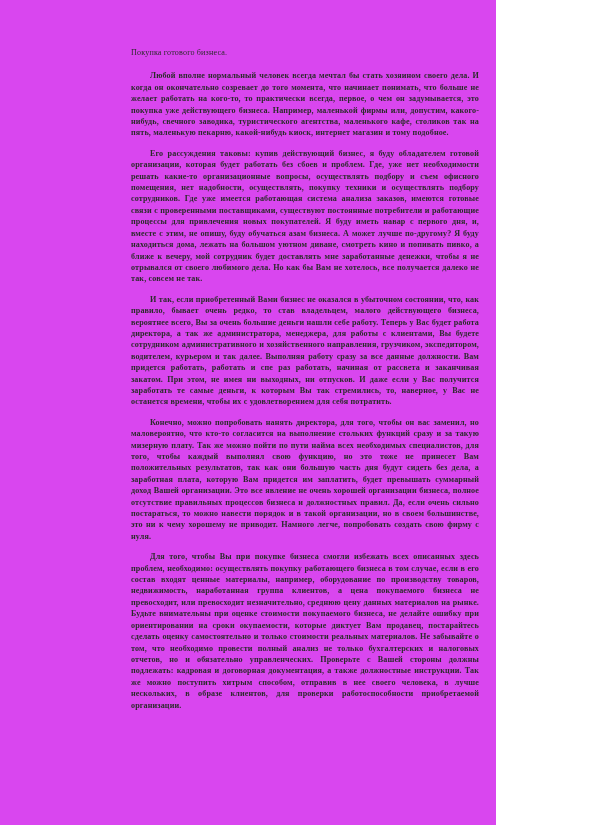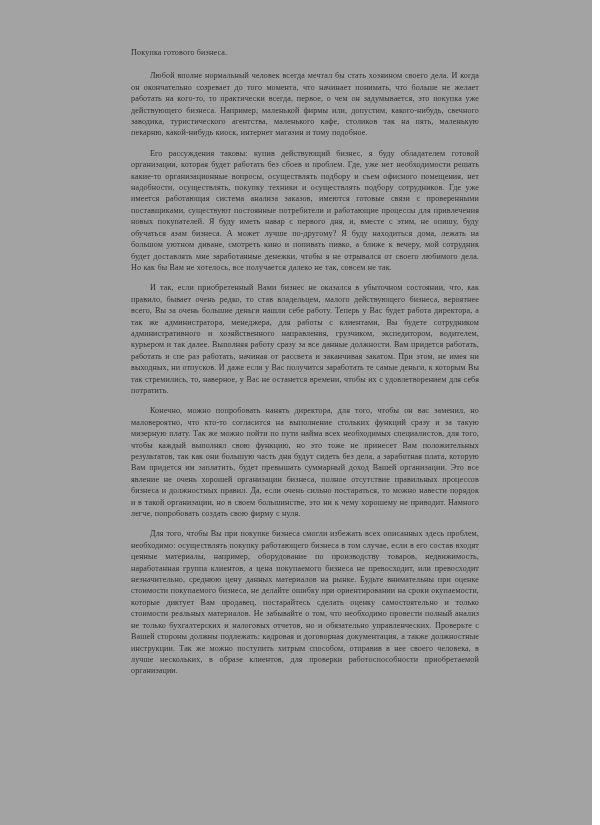--- a/index.html
+++ b/index.html
@@ -8,23 +8,23 @@
   }
   body {
     width: 600px;
     height: 825px;
     background: #ffffff;
     font-family: "Liberation Serif", "DejaVu Serif", serif;
     overflow: hidden;
   }
   .page {
     position: relative;
-    width: 592px;
+    width: 496px;
     height: 825px;
-    background: #a3a3a3;
+    background: #d946ef;
     box-sizing: border-box;
   }
   .text-block {
     position: absolute;
     left: 131px;
     top: 47px;
     width: 348px;
   }
   .doc-title {
     font-size: 8.1px;
@@ -37,20 +37,21 @@
   p.para {
     font-size: 8.1px;
     line-height: 11.4px;
     color: #2b2b2b;
     text-align: justify;
     text-justify: inter-word;
     margin: 0 0 9px 0;
     text-indent: 19px;
     letter-spacing: 0.015em;
     word-spacing: 0.02em;
+    font-weight: bold;
     -webkit-font-smoothing: none;
   }
   p.para:last-child {
     margin-bottom: 8px;
   }
 </style>
 </head>
 <body>
 
 <div class="page">

